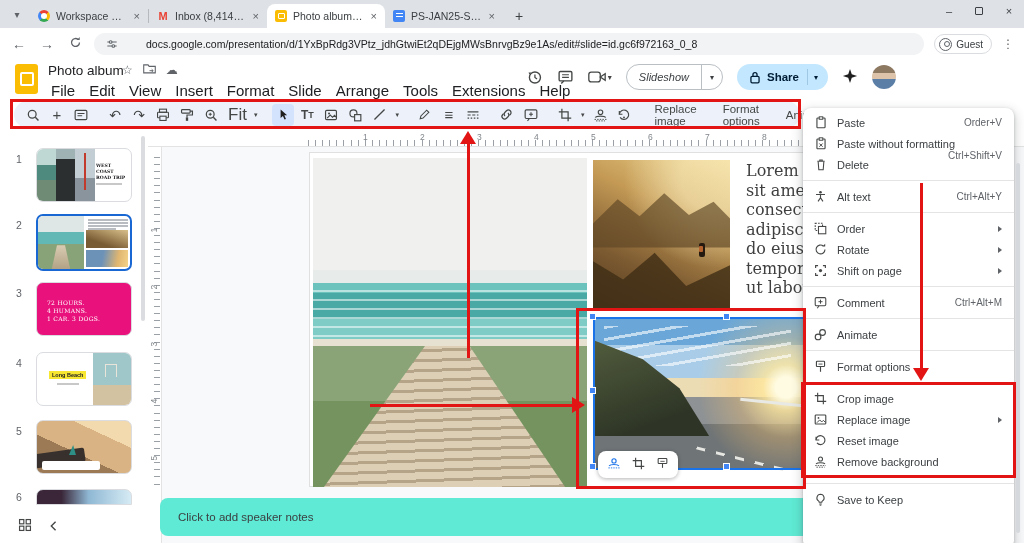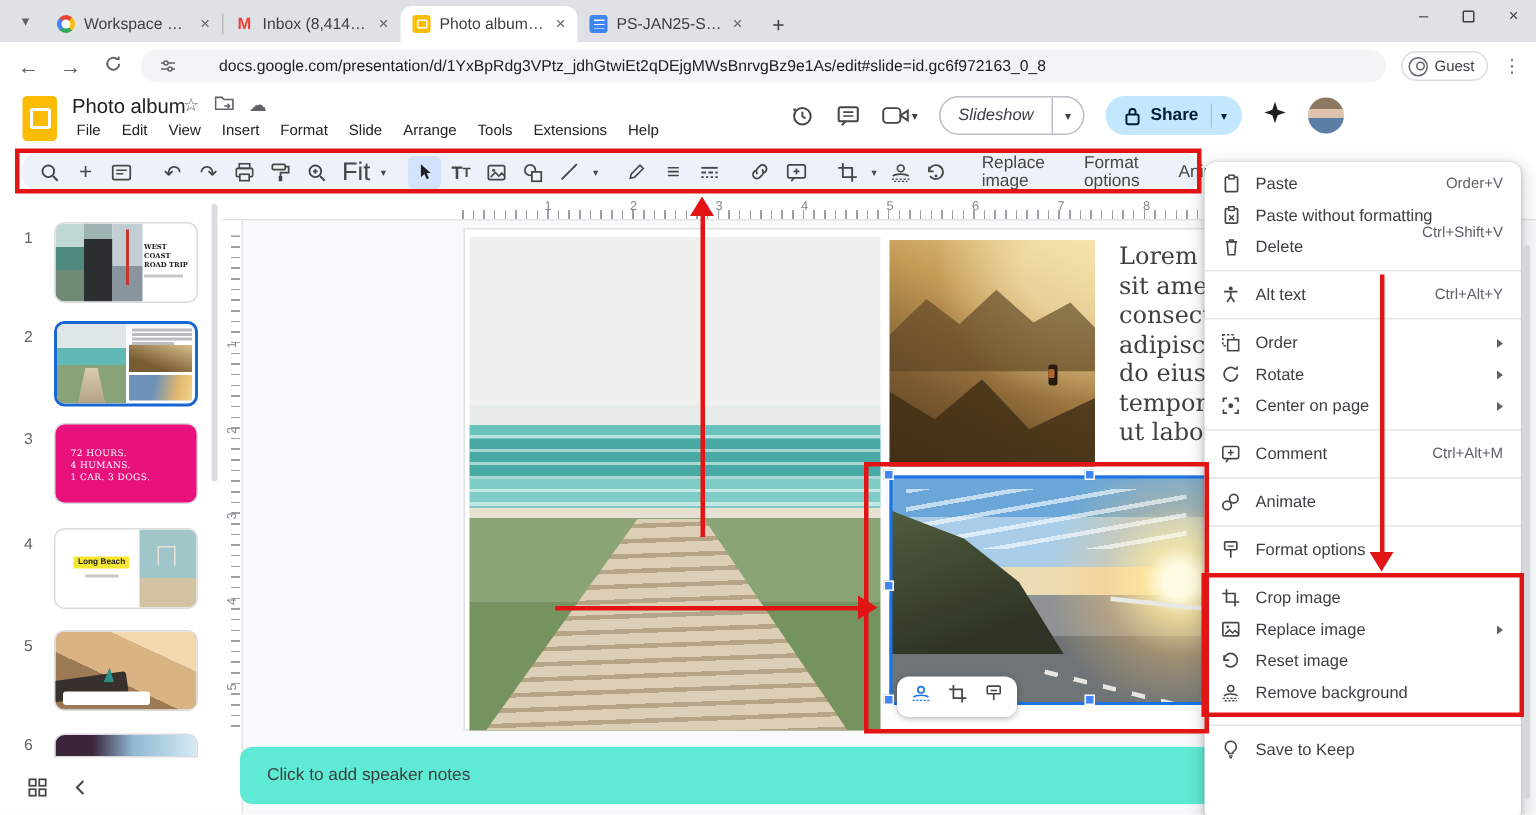--- a/index.html
+++ b/index.html
@@ -39,21 +39,21 @@
   .guest-avatar::after{ content:""; position:absolute; left:3.2px; top:2px; width:4px; height:4px; border-radius:50%; border:1px solid #5f6368; }
   .kebab { color:#5f6368; font-size:12px; letter-spacing:0; }
 
   
   #appheader { position:absolute; left:0; top:60px; width:908px; height:39px; background:#fff; }
   #slideslogo { position:absolute; left:15px; top:4px; width:23px; height:30px; background:#fbbc04; border-radius:3px; }
   #slideslogo::after { content:""; position:absolute; inset:8px 4.5px; border:2.5px solid #fff; border-radius:2px; }
   #doctitle { position:absolute; left:48px; top:3px; font-size:13.5px; color:#202124; }
   .title-icons { position:absolute; left:122px; top:3px; display:flex; gap:10px; color:#5f6368; font-size:12px; }
   #menubar { position:absolute; left:44px; top:20px; display:flex; }
-  #menubar span { font-size:10px; color:#202124; padding:2px 7px; border-radius:4px; }
+  #menubar span { font-size:15px; color:#202124; padding:2px 7px; border-radius:4px; }
   #headright { position:absolute; right:12px; top:4px; display:flex; align-items:center; gap:14px; }
   .hicon svg { display:block; }
   .camwrap { display:flex; align-items:center; gap:2px; color:#444; font-size:8px; }
   #slideshowbtn { display:flex; height:26px; border:1px solid #babfc4; border-radius:14px; overflow:hidden; align-items:stretch; }
   #slideshowbtn .lbl { display:flex; align-items:center; padding:0 12px; font-size:11px; color:#3c4043; border-right:1px solid #babfc4;font-style:italic; }
   #slideshowbtn .caret { display:flex; align-items:center; padding:0 8px; color:#3c4043; font-size:8px; }
   #sharebtn { display:flex; align-items:center; height:26px; background:#c2e7ff; border-radius:14px; padding:0 4px 0 12px; gap:6px; }
   #sharebtn .lbl { font-size:11.5px; color:#001d35; font-weight:bold; }
   #sharebtn .caret { font-size:8px; color:#001d35; padding:0 6px; border-left:1px solid #9fc8e4; height:16px; display:flex; align-items:center; margin-left:2px; }
   .gem { font-size:15px; color:#1f1f1f; }
@@ -641,21 +641,21 @@
       <span class="lbl">Rotate</span>
       <span class="sub"></span>
     </div>
     <div class="mi">
       <span class="mic">
           <svg width="13" height="13" viewBox="0 0 16 16">
             <path d="M2 5V2h3M11 2h3v3M14 11v3h-3M5 14H2v-3" fill="none" stroke="#444746" stroke-width="1.4"></path>
             <circle cx="8" cy="8" r="2" fill="#444746"></circle>
           </svg>
         </span>
-      <span class="lbl">Center on page</span>
+      <span class="lbl">Shift on page</span>
       <span class="sub"></span>
     </div>
     <div class="msep"></div>
     <div class="mi">
       <span class="mic">
           <svg width="13" height="13" viewBox="0 0 16 16">
             <rect x="1.5" y="2" width="13" height="10" rx="1.5" fill="none" stroke="#444746" stroke-width="1.3"></rect>
             <path d="M4 15l2.2-3" stroke="#444746" stroke-width="1.3"></path>
             <path d="M8 4.5v5M5.5 7h5" stroke="#444746" stroke-width="1.2"></path>
           </svg>

